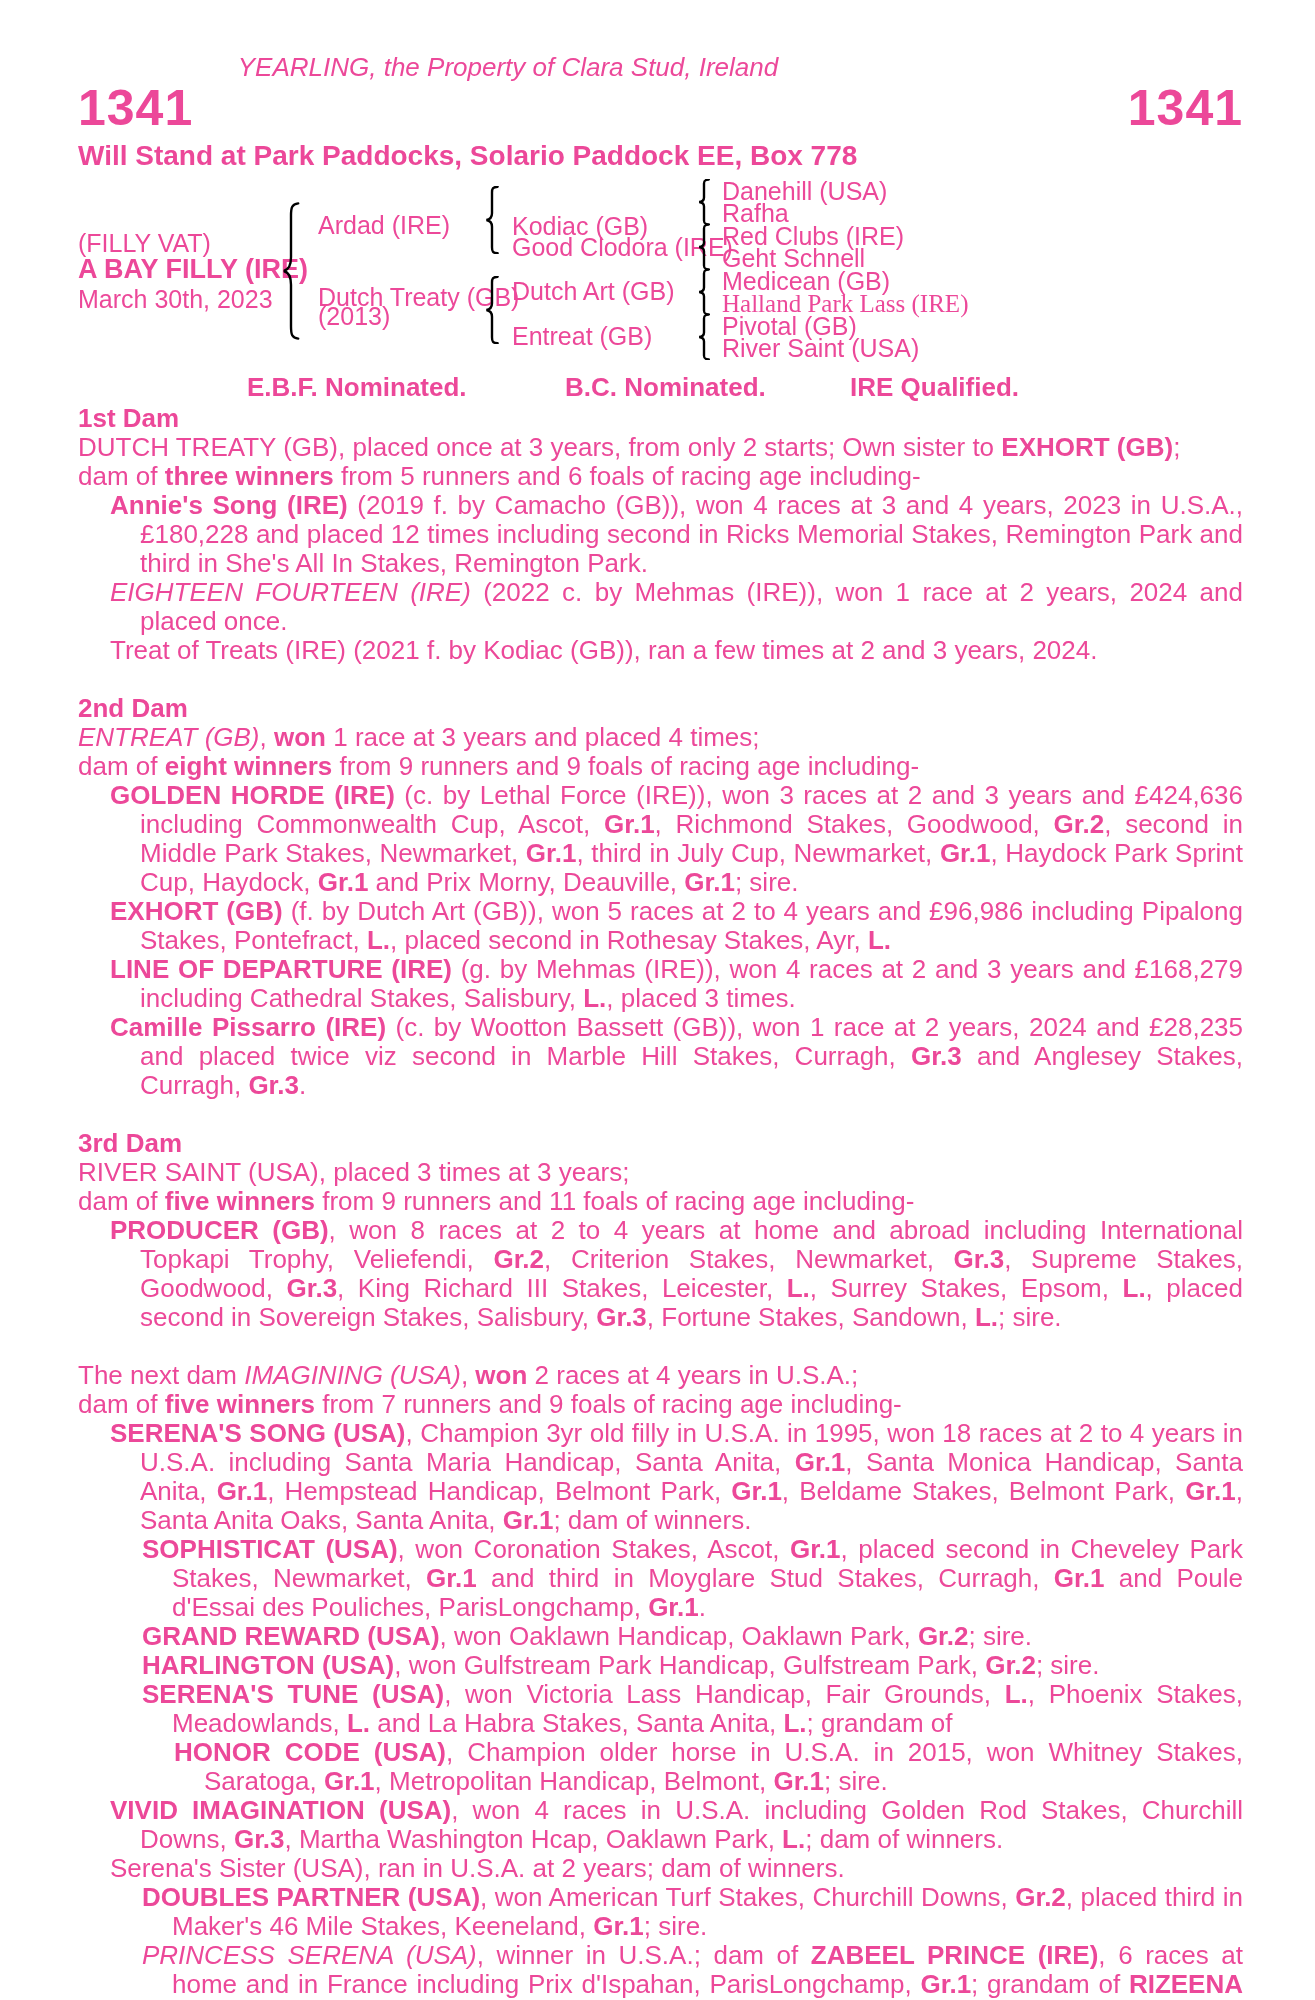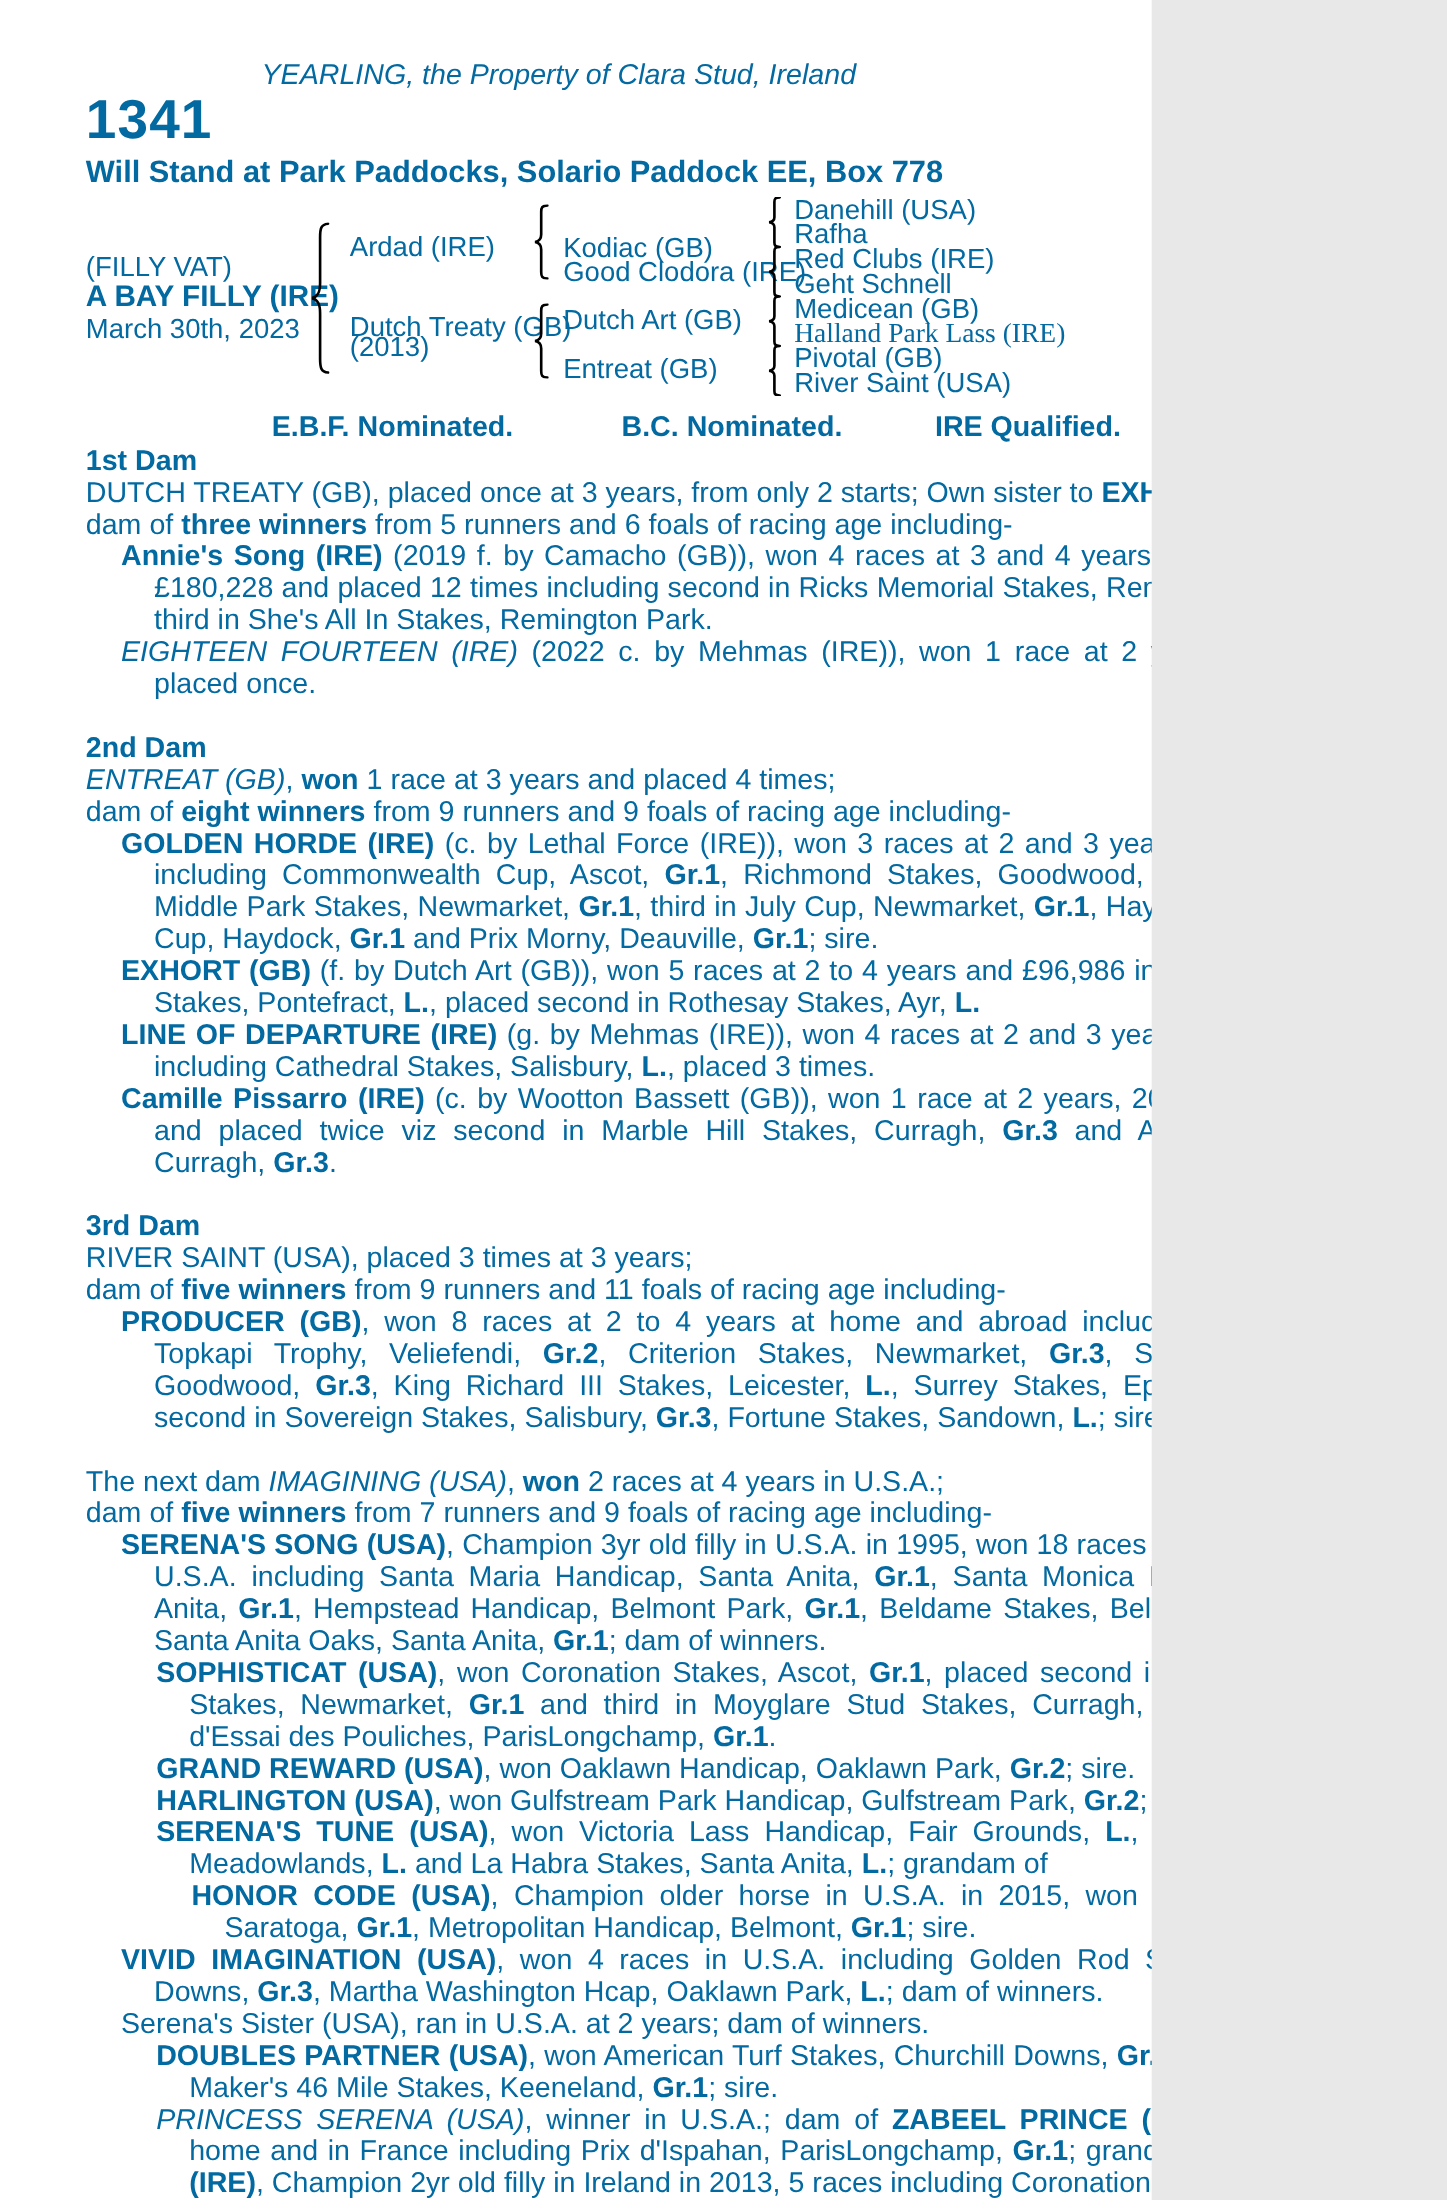--- a/index.html
+++ b/index.html
@@ -1,20 +1,20 @@
 <!DOCTYPE html>
 <html><head>
 <meta charset="utf-8">
 <style>
   html,body{margin:0;padding:0;background:#e8e8e8;}
   .page{
     position:relative;
-    width:1047px;height:2000px;
+    width:1315px;height:2000px;
     background:#ffffff;
-    color:#0369a1;
+    color:#ec4899;
     font-family:"Liberation Sans", sans-serif;
     overflow:hidden;
   }
   .content{position:absolute;left:78px;top:52px;width:1165px;}
 
   .property-line{
     width:860px;text-align:center;
     font-style:italic;font-size:26px;line-height:30px;
   }
   .lot-row{display:flex;justify-content:space-between;align-items:flex-start;margin-top:4px;height:48px;}
@@ -140,20 +140,21 @@
       <span class="nom2">IRE Qualified.</span>
     </div>
 
     <div id="sections">
         <div class="section">
           <div class="sec-heading">1st Dam</div>
           <p class="para lvl0"><span>DUTCH TREATY (GB), placed once at 3 years, from only 2 starts; Own sister to </span><span class="b">EXHORT (GB)</span><span>;</span></p>
           <p class="para lvl0"><span>dam of </span><span class="b">three winners</span><span> from 5 runners and 6 foals of racing age including-</span></p>
           <p class="para lvl1"><span class="b">Annie's Song (IRE)</span><span> (2019 f. by Camacho (GB)), won 4 races at 3 and 4 years, 2023 in U.S.A., £180,228 and placed 12 times including second in Ricks Memorial Stakes, Remington Park and third in She's All In Stakes, Remington Park.</span></p>
           <p class="para lvl1"><span class="i">EIGHTEEN FOURTEEN (IRE)</span><span> (2022 c. by Mehmas (IRE)), won 1 race at 2 years, 2024 and placed once.</span></p>
+          <p class="para lvl1"><span>Treat of Treats (IRE) (2021 f. by Kodiac (GB)), ran a few times at 2 and 3 years, 2024.</span></p>
         </div>
         <div class="section">
           <div class="sec-heading">2nd Dam</div>
           <p class="para lvl0"><span class="i">ENTREAT (GB)</span><span>, </span><span class="b">won</span><span> 1 race at 3 years and placed 4 times;</span></p>
           <p class="para lvl0"><span>dam of </span><span class="b">eight winners</span><span> from 9 runners and 9 foals of racing age including-</span></p>
           <p class="para lvl1"><span class="b">GOLDEN HORDE (IRE)</span><span> (c. by Lethal Force (IRE)), won 3 races at 2 and 3 years and £424,636 including Commonwealth Cup, Ascot, </span><span class="b">Gr.1</span><span>, Richmond Stakes, Goodwood, </span><span class="b">Gr.2</span><span>, second in Middle Park Stakes, Newmarket, </span><span class="b">Gr.1</span><span>, third in July Cup, Newmarket, </span><span class="b">Gr.1</span><span>, Haydock Park Sprint Cup, Haydock, </span><span class="b">Gr.1</span><span> and Prix Morny, Deauville, </span><span class="b">Gr.1</span><span>; sire.</span></p>
           <p class="para lvl1"><span class="b">EXHORT (GB)</span><span> (f. by Dutch Art (GB)), won 5 races at 2 to 4 years and £96,986 including Pipalong Stakes, Pontefract, </span><span class="b">L.</span><span>, placed second in Rothesay Stakes, Ayr, </span><span class="b">L.</span></p>
           <p class="para lvl1"><span class="b">LINE OF DEPARTURE (IRE)</span><span> (g. by Mehmas (IRE)), won 4 races at 2 and 3 years and £168,279 including Cathedral Stakes, Salisbury, </span><span class="b">L.</span><span>, placed 3 times.</span></p>
           <p class="para lvl1"><span class="b">Camille Pissarro (IRE)</span><span> (c. by Wootton Bassett (GB)), won 1 race at 2 years, 2024 and £28,235 and placed twice viz second in Marble Hill Stakes, Curragh, </span><span class="b">Gr.3</span><span> and Anglesey Stakes, Curragh, </span><span class="b">Gr.3</span><span>.</span></p>
         </div>

